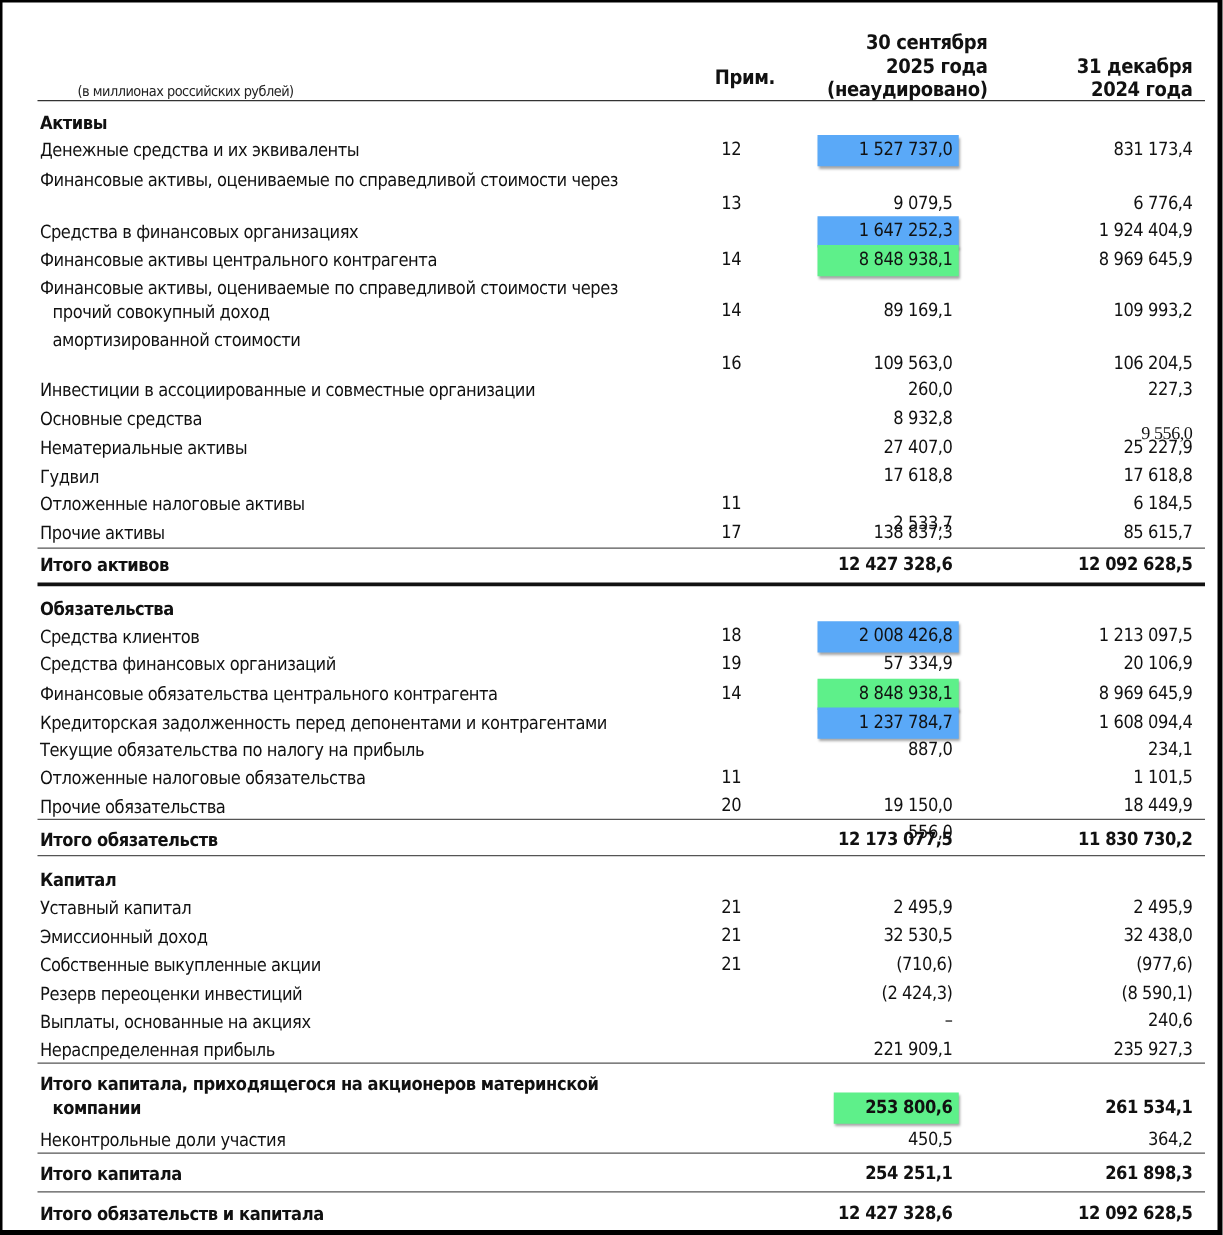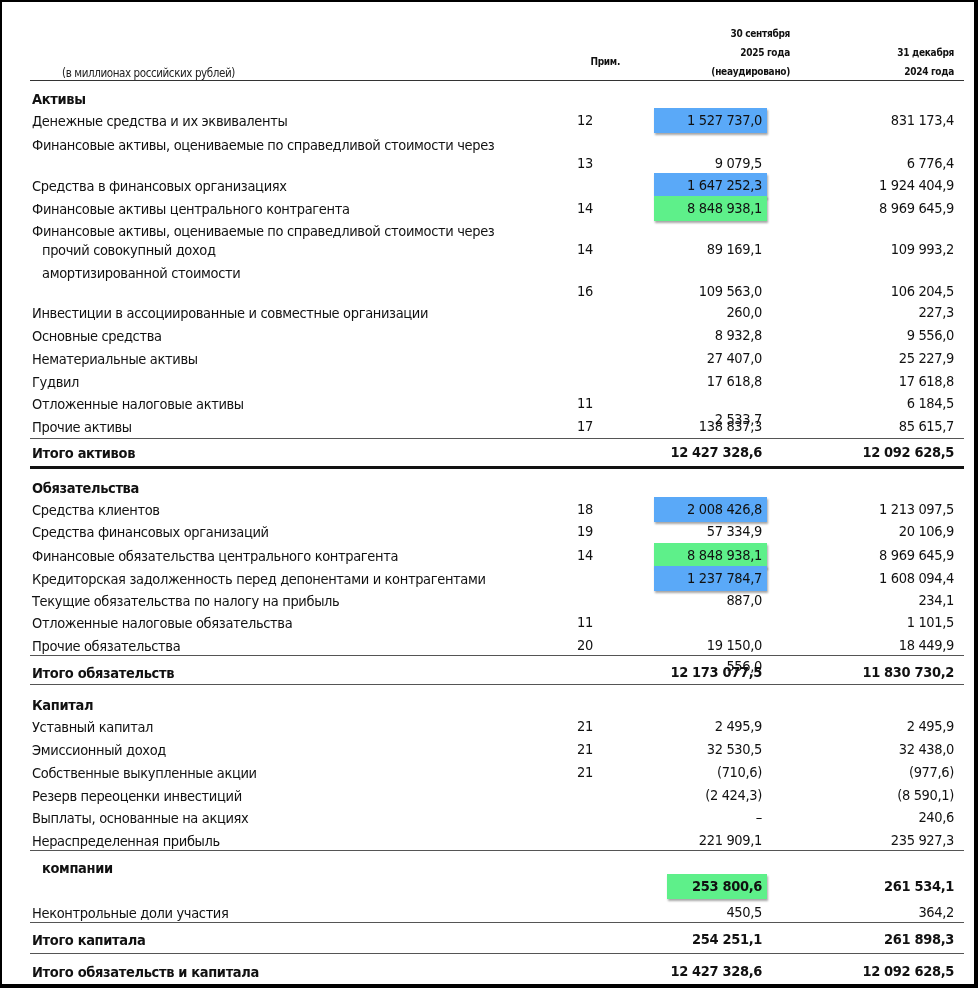--- a/index.html
+++ b/index.html
@@ -11,21 +11,21 @@
   .page {
     position: absolute; left: 2px; top: 2px; width: 972px; height: 982px;
     background: #fff; color: #111;
   }
   .hdr { position: absolute; top: 0; left: 0; right: 0; height: 80px; }
   .hdr .units {
     position: absolute; left: 60px; top: 64px; font-size: 11.5px; color: #222;
     letter-spacing: -0.4px;
   }
   .hdr .rule { position: absolute; left: 28px; right: 10px; top: 78px; border-top: 1.5px solid #333; }
-  .hdr .col { position: absolute; font-weight: bold; font-size: 10px; text-align: right; line-height: 19px; letter-spacing: -0.3px; }
+  .hdr .col { position: absolute; font-weight: bold; font-size: 16px; text-align: right; line-height: 19px; letter-spacing: -0.3px; }
   .hdr .note { left: 560px; width: 58px; top: 50px; }
   .hdr .c1 { left: 620px; width: 168px; top: 22px; }
   .hdr .c2 { left: 800px; width: 152px; top: 41px; }
 
   .row { position: absolute; left: 0; right: 0; font-size: 14.5px; letter-spacing: -0.35px; }
   .row .lbl { position: absolute; left: 30px; width: 540px; line-height: 19px; }
   .row .lbl .indent { padding-left: 10px; }
   .row .nt { position: absolute; left: 560px; width: 46px; text-align: center; }
   .row .v1 { position: absolute; left: 640px; width: 120px; text-align: right; }
   .row .v2 { position: absolute; left: 800px; width: 152px; text-align: right; }
@@ -121,21 +121,21 @@
         <div class="nt" style="top: 0px;"></div>
         <div class="v1" style="top: 0px;">260,0</div>
         <div class="v2" style="top: 0px;">227,3</div>
       </div>
       <div class="row" style="top: 325px;">
         <div class="lbl">
           <div>Основные средства</div>
         </div>
         <div class="nt" style="top: 0px;"></div>
         <div class="v1" style="top: 0px;">8 932,8</div>
-        <div class="v2" style="top: 0px;">9 556,0</div>
+        <div class="v2" style="top: 12px; font-family: Liberation Serif, serif;">9 556,0</div>
       </div>
       <div class="row" style="top: 348px;">
         <div class="lbl">
           <div>Нематериальные активы</div>
         </div>
         <div class="nt" style="top: 0px;"></div>
         <div class="v1" style="top: 0px;">27 407,0</div>
         <div class="v2" style="top: 0px;">25 227,9</div>
       </div>
       <div class="row" style="top: 371px;">
@@ -288,20 +288,21 @@
       <div class="row" style="top: 830px;">
         <div class="lbl">
           <div>Нераспределенная прибыль</div>
         </div>
         <div class="nt" style="top: 0px;"></div>
         <div class="v1" style="top: 0px;">221 909,1</div>
         <div class="v2" style="top: 0px;">235 927,3</div>
       </div>
       <div class="row bold" style="top: 857px;">
         <div class="lbl">
+          <div>Итого капитала, приходящегося на акционеров материнской</div>
           <div class="indent">компании</div>
         </div>
         <div class="hl green" style="top: 15px; height: 25px; left: 665px; width: 100px;"></div>
         <div class="v1" style="top: 19px;">253 800,6</div>
         <div class="v2" style="top: 19px;">261 534,1</div>
       </div>
       <div class="row" style="top: 902px;">
         <div class="lbl">
           <div>Неконтрольные доли участия</div>
         </div>

